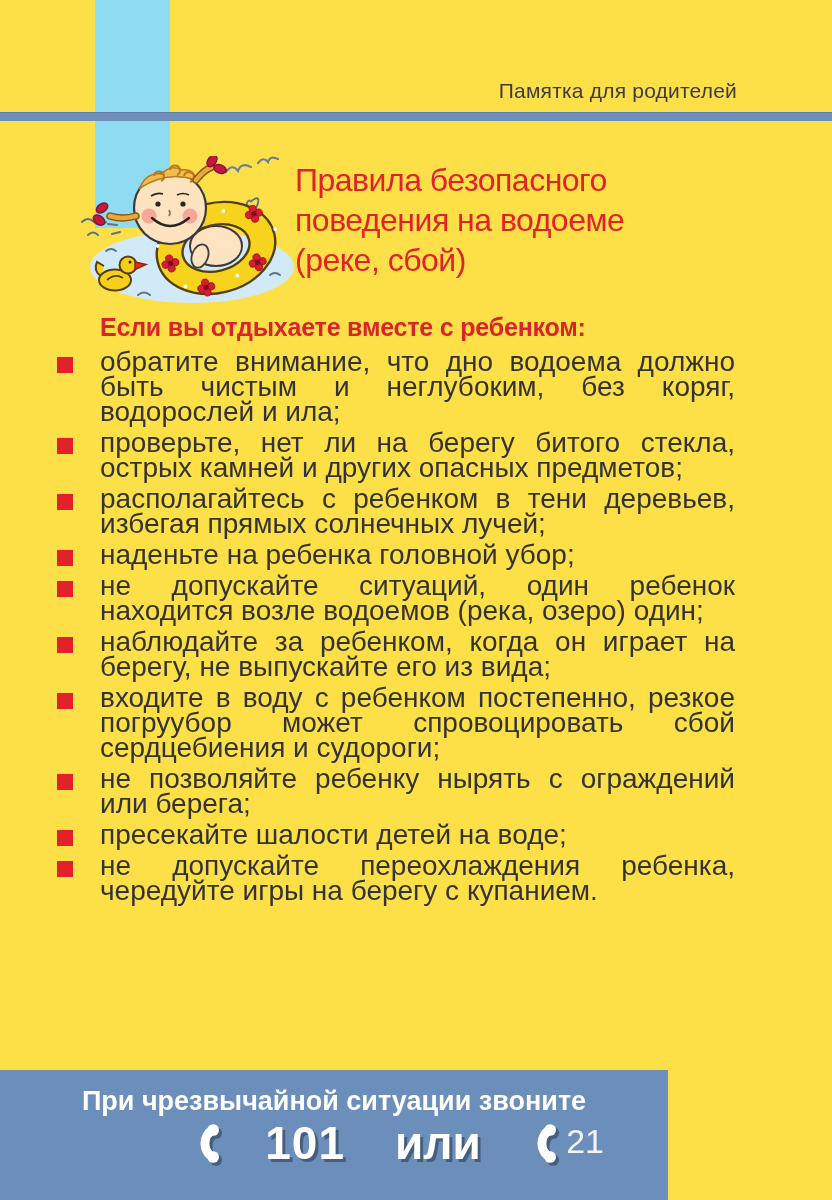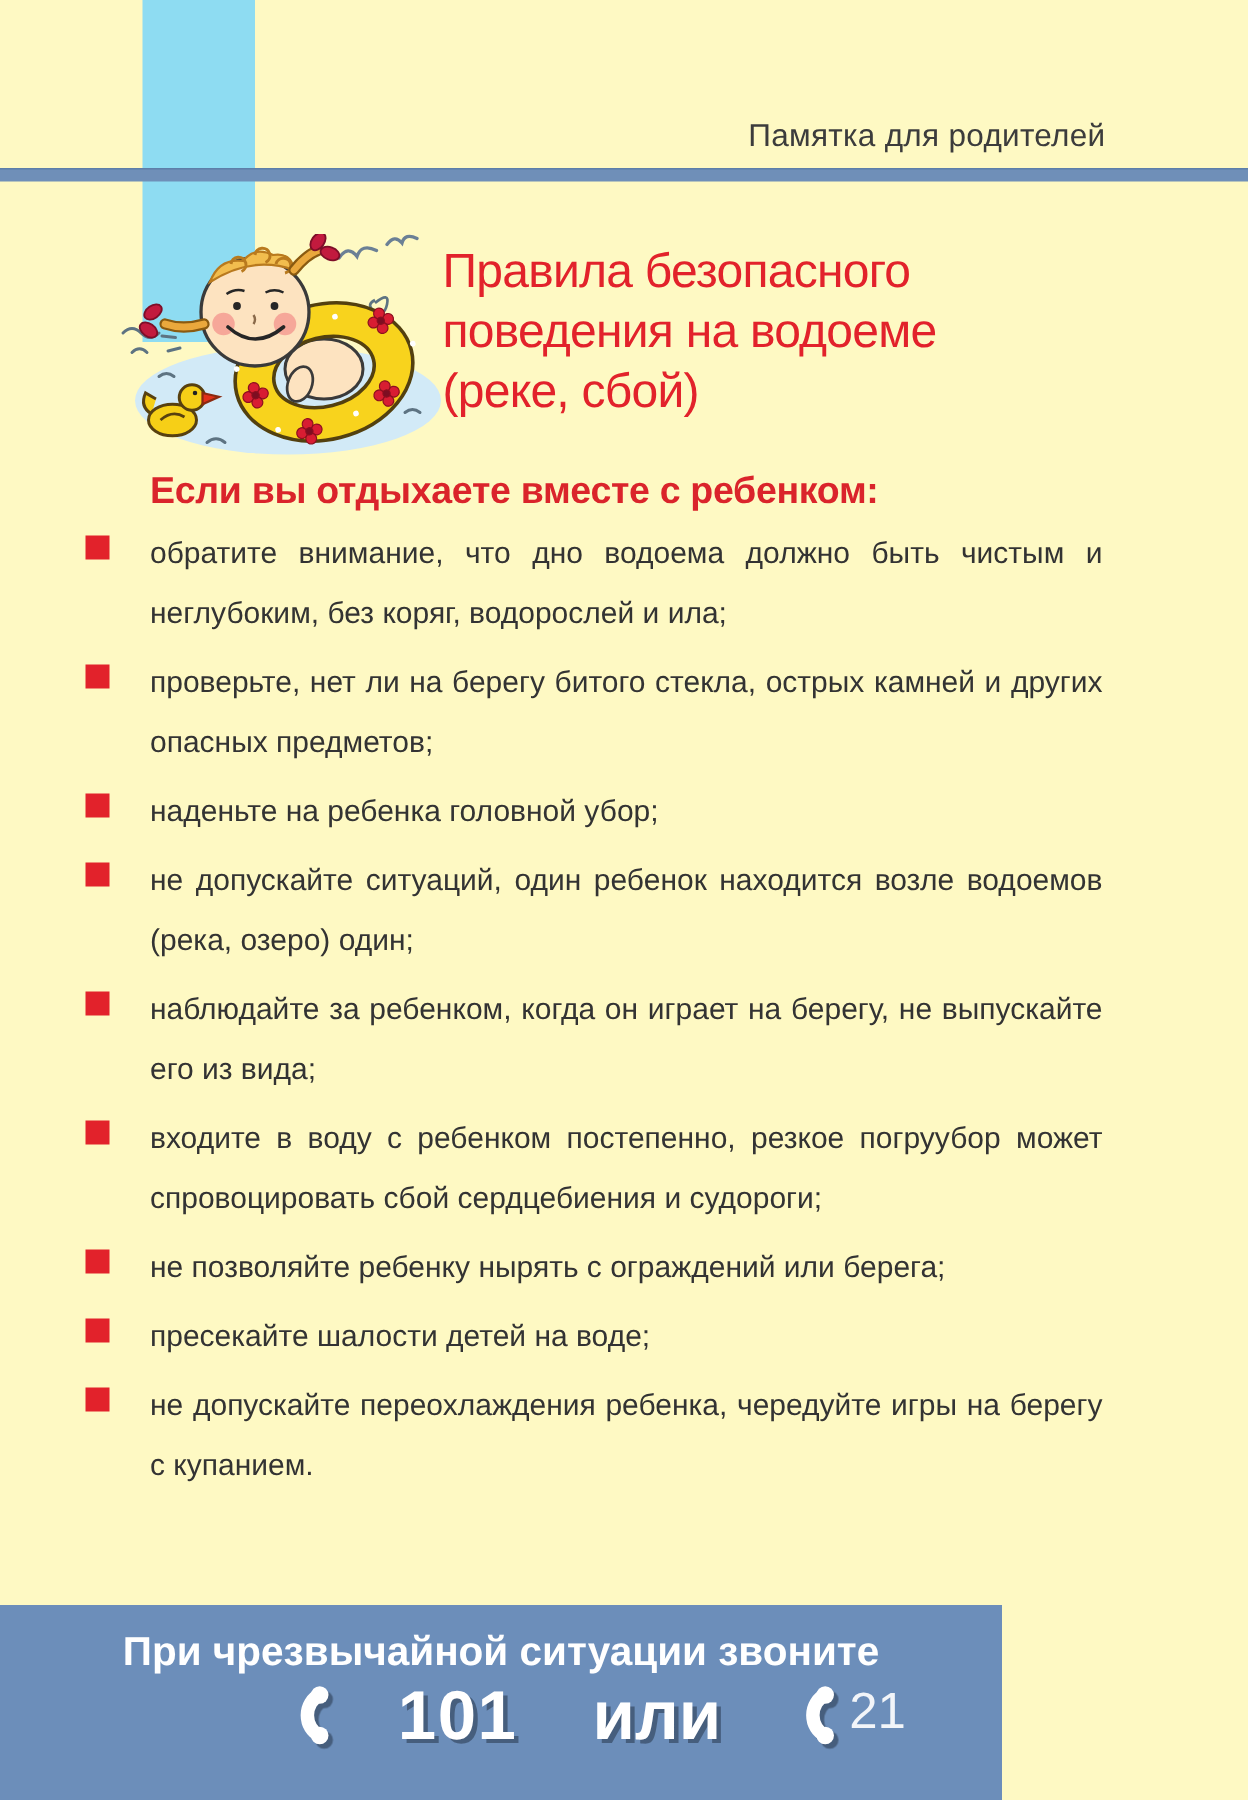--- a/index.html
+++ b/index.html
@@ -1,35 +1,35 @@
 <!DOCTYPE html>
 <html><head>
 <meta charset="utf-8">
 <style>
   html,body{margin:0;padding:0;}
   body{width:832px;height:1200px;background:#ffffff;font-family:"Liberation Sans",sans-serif;overflow:hidden;}
-  .page{position:relative;width:832px;height:1200px;background:#fef9c3;}
+  .page{position:relative;width:832px;height:1200px;background:#fde047;}
 
   .accent-stripe{position:absolute;left:95px;top:0;width:75px;height:228px;background:#8edcf2;}
 
   .header-label{position:absolute;top:79px;right:95px;font-size:21px;color:#3c3c3c;letter-spacing:0.2px;}
   .header-rule{position:absolute;top:112px;left:0;width:832px;height:8px;background:#6f8fb8;border-top:1px solid #5d7fa9;}
 
   .illustration{position:absolute;left:80px;top:156px;}
 
   .page-title{position:absolute;left:295px;top:160px;width:490px;
     font-size:32px;font-weight:normal;line-height:40px;color:#e2222b;letter-spacing:-0.5px;}
 
   .section-subtitle{position:absolute;left:100px;top:313px;
     font-size:25px;font-weight:bold;color:#da242b;letter-spacing:-0.2px;}
 
   .tips-list{position:absolute;left:57px;top:349px;width:678px;}
   .tip-item{display:flex;margin-bottom:6px;}
   .tip-bullet{flex:none;width:16px;height:16px;background:#e2222b;margin-top:8px;}
-  .tip-text{margin-left:27px;width:635px;font-size:20px;line-height:40px;color:#333333;
+  .tip-text{margin-left:27px;width:635px;font-size:28px;line-height:25px;color:#333333;
     text-align:justify;hyphens:manual;}
 
   .emergency-banner{position:absolute;left:0;top:1022px;width:668px;height:178px;background:#6c8eba;margin-top:48px;}
   .emergency-instruction{position:absolute;left:334px;top:16px;transform:translateX(-50%);
     white-space:nowrap;font-size:27px;font-weight:bold;color:#ffffff;}
   .emergency-numbers{position:absolute;left:378px;top:46px;transform:translateX(-50%);
     white-space:nowrap;font-size:46px;font-weight:bold;color:#ffffff;
     text-shadow:3px 3px 0 rgba(25,35,50,0.45);display:flex;align-items:center;gap:40px;}
   .emergency-numbers .num{letter-spacing:1px;}
   .emergency-numbers .conj{margin:0 10px;}
@@ -166,20 +166,24 @@
   <div class="section-subtitle">Если вы отдыхаете вместе с ребенком:</div>
 
   <div class="tips-list">
     <div class="tip-item">
       <div class="tip-bullet"></div>
       <div class="tip-text">обратите внимание, что дно водоема должно быть чистым и неглубоким, без коряг, водорослей и ила;</div>
     </div>
     <div class="tip-item">
       <div class="tip-bullet"></div>
       <div class="tip-text">проверьте, нет ли на берегу битого стекла, острых камней и других опасных предметов;</div>
+    </div>
+    <div class="tip-item">
+      <div class="tip-bullet"></div>
+      <div class="tip-text">располагайтесь с ребенком в тени деревьев, избегая прямых солнечных лучей;</div>
     </div>
     <div class="tip-item">
       <div class="tip-bullet"></div>
       <div class="tip-text">наденьте на ребенка головной убор;</div>
     </div>
     <div class="tip-item">
       <div class="tip-bullet"></div>
       <div class="tip-text">не допускайте ситуаций, один ребенок находится возле водоемов (река, озеро) один;</div>
     </div>
     <div class="tip-item">

